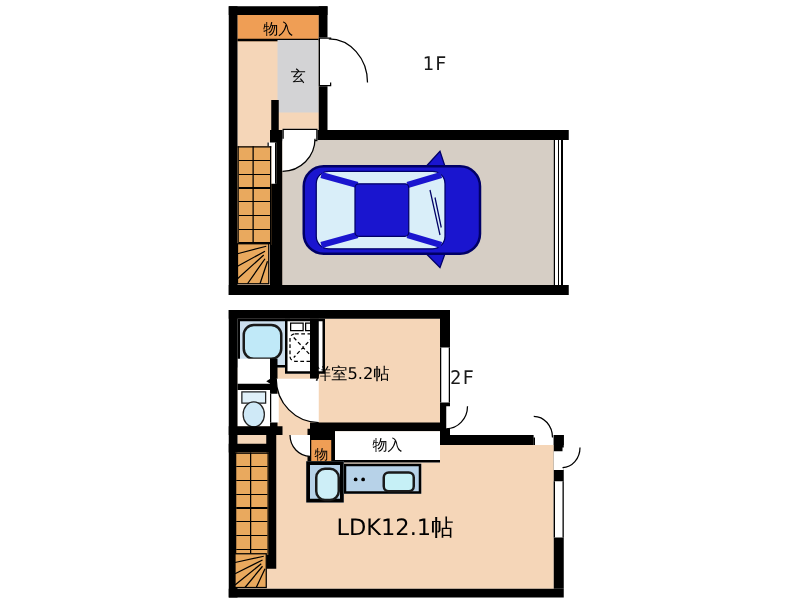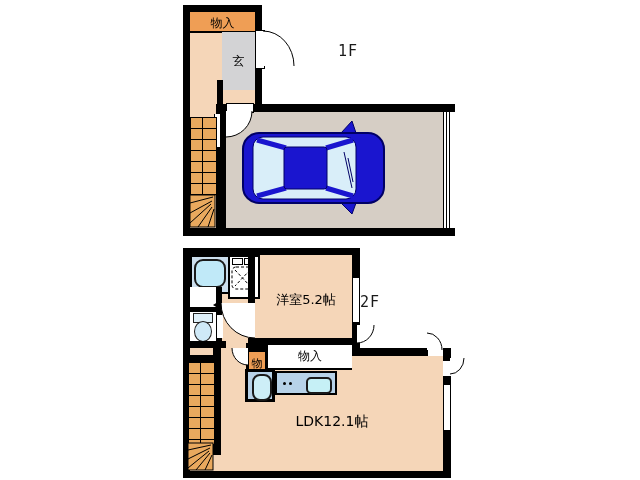--- a/index.html
+++ b/index.html
@@ -166,18 +166,18 @@
 
     <div class="wall" style="left:183px;top:355px;width:33px;height:7px;"></div>
     <div class="wall" style="left:213px;top:348px;width:8px;height:107px;"></div>
     <div class="steps" style="left:188px;top:362px;width:25px;height:81px;border-bottom:none;"></div>
     <div class="abs" style="left:200px;top:362px;width:1px;height:81px;background:#000;"></div>
     <svg style="left:188px;top:443px;" width="26" height="28" viewBox="0 0 26 28">
       <rect x="0" y="0" width="25" height="27" fill="#e9a95e" stroke="#000" stroke-width="1"></rect>
       <path d="M0,7 L23,2 M0,16 L22,5 M0,25 L21,8 M8,27 L22,10 M17,27 L24,12" stroke="#000" stroke-width="1" fill="none"></path>
     </svg>
 
-    <div class="lbl" style="left:262px;top:293px;width:88px;text-align:center;font-size:13px;">洋室5.2帖</div>
-    <div class="lbl" style="left:282px;top:414px;width:100px;text-align:center;font-size:14px;">LDK12.1帖</div>
+    <div class="lbl" style="left:252px;top:293px;width:88px;font-size:13px;">洋室5.2帖</div>
+    <div class="lbl" style="left:266px;top:414px;width:100px;text-align:center;font-size:18px;">LDK12.1帖</div>
     <div class="floorlbl" style="left:360px;top:295px;">2F</div>
   </div>
 
 </div>
 
 </body></html>

